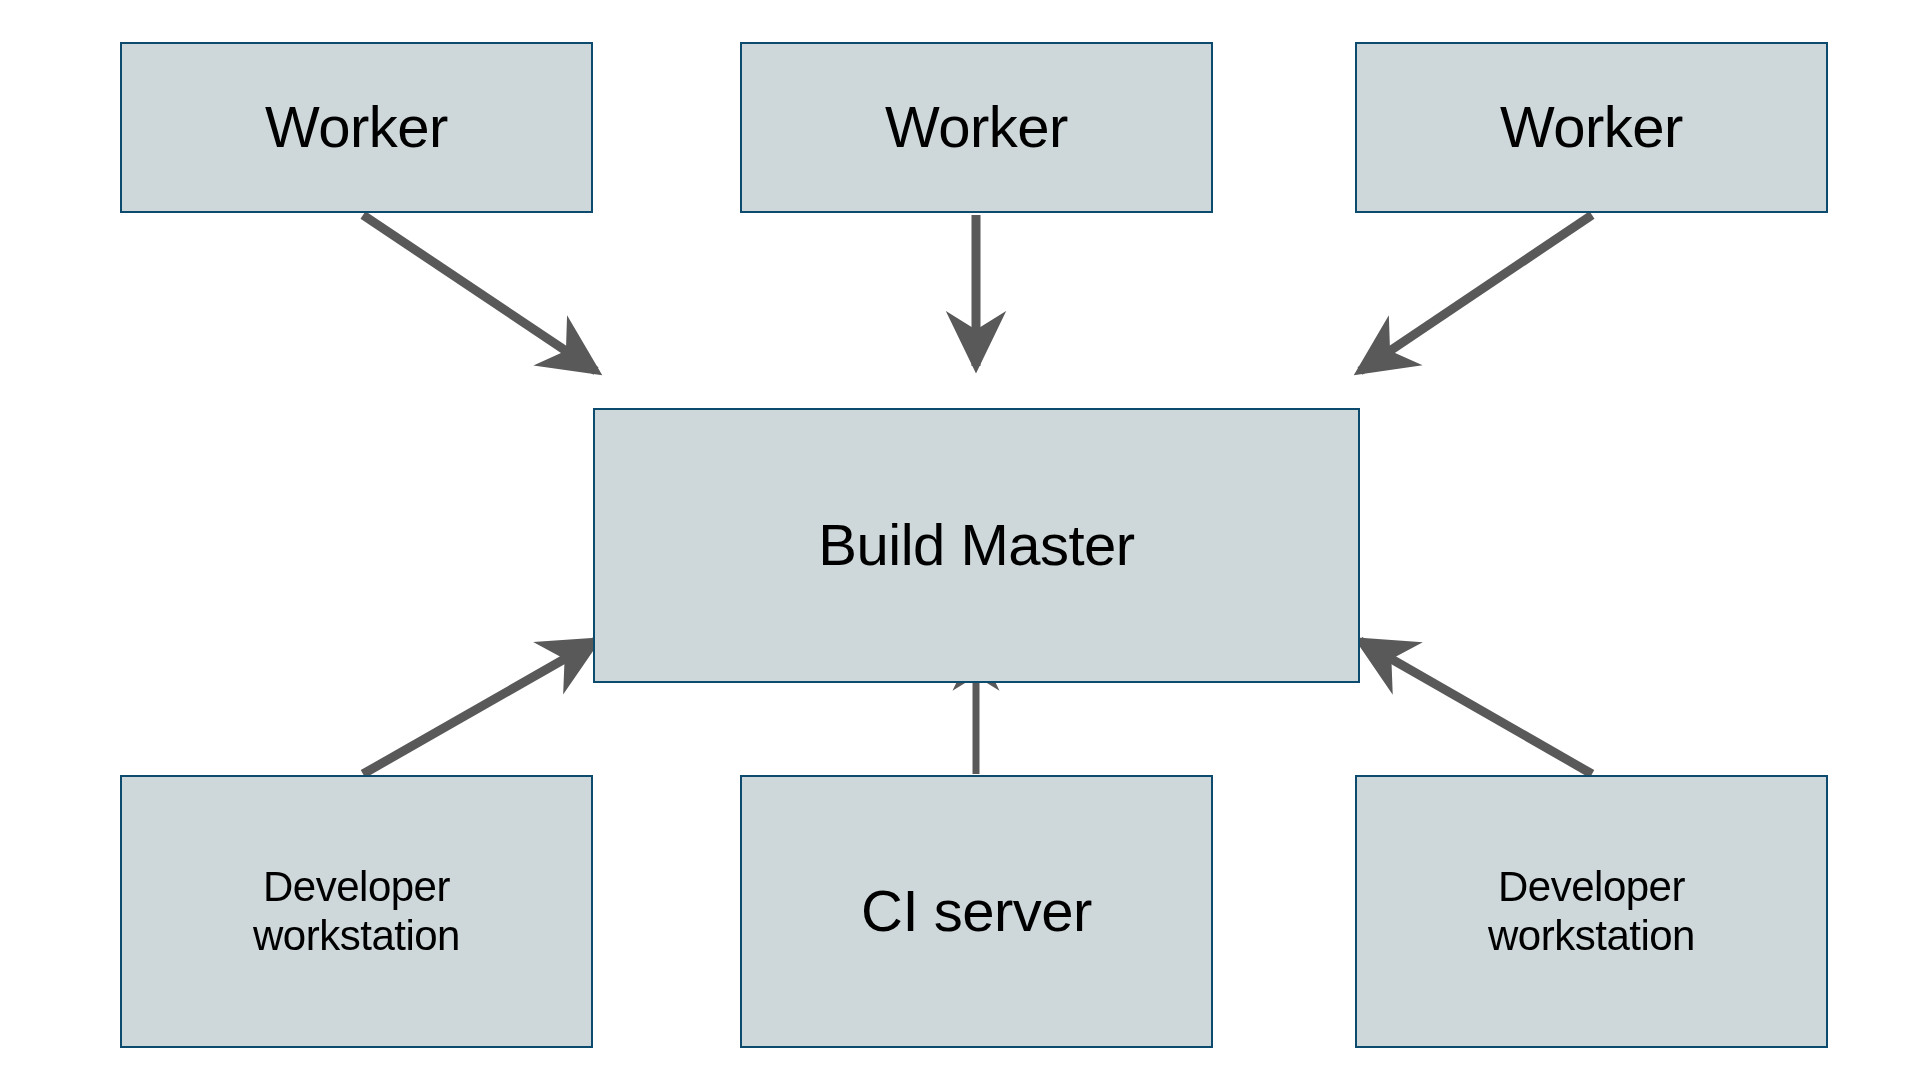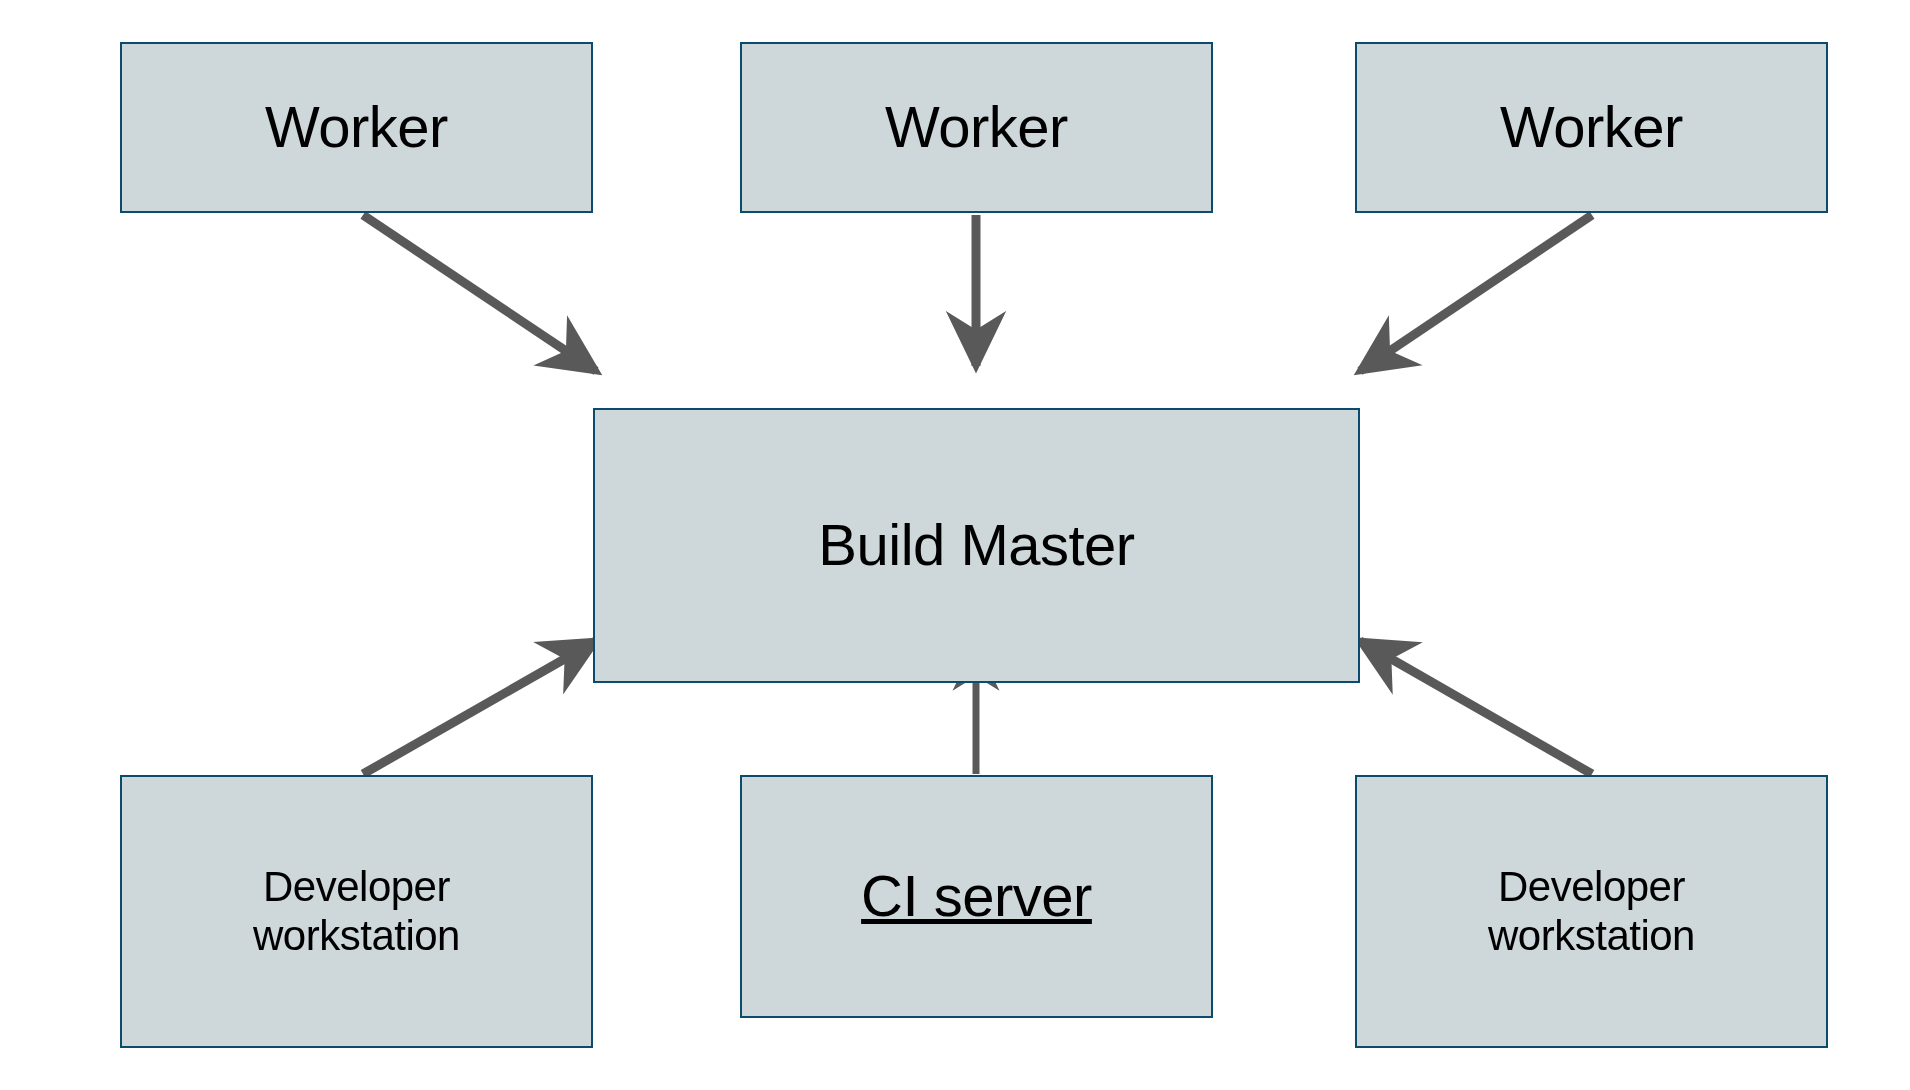--- a/index.html
+++ b/index.html
@@ -101,21 +101,21 @@
 
   <div class="node-box fs-master" style="left:593px; top:368px; width:767px; height:275px;margin-top:40px;">
     <span class="node-label">Build Master</span>
   </div>
 
   <div class="node-box fs-dev" style="left:120px; top:775px; width:473px; height:273px;">
     <span class="node-label">Developer
 workstation</span>
   </div>
 
-  <div class="node-box fs-ci" style="left:740px; top:775px; width:473px; height:243px;text-decoration:underline;">
+  <div class="node-box fs-ci" style="left:740px; top:775px; width:473px; height:273px;">
     <span class="node-label">CI server</span>
   </div>
 
   <div class="node-box fs-dev" style="left:1355px; top:775px; width:473px; height:273px;">
     <span class="node-label">Developer
 workstation</span>
   </div>
 
 </div>
 

